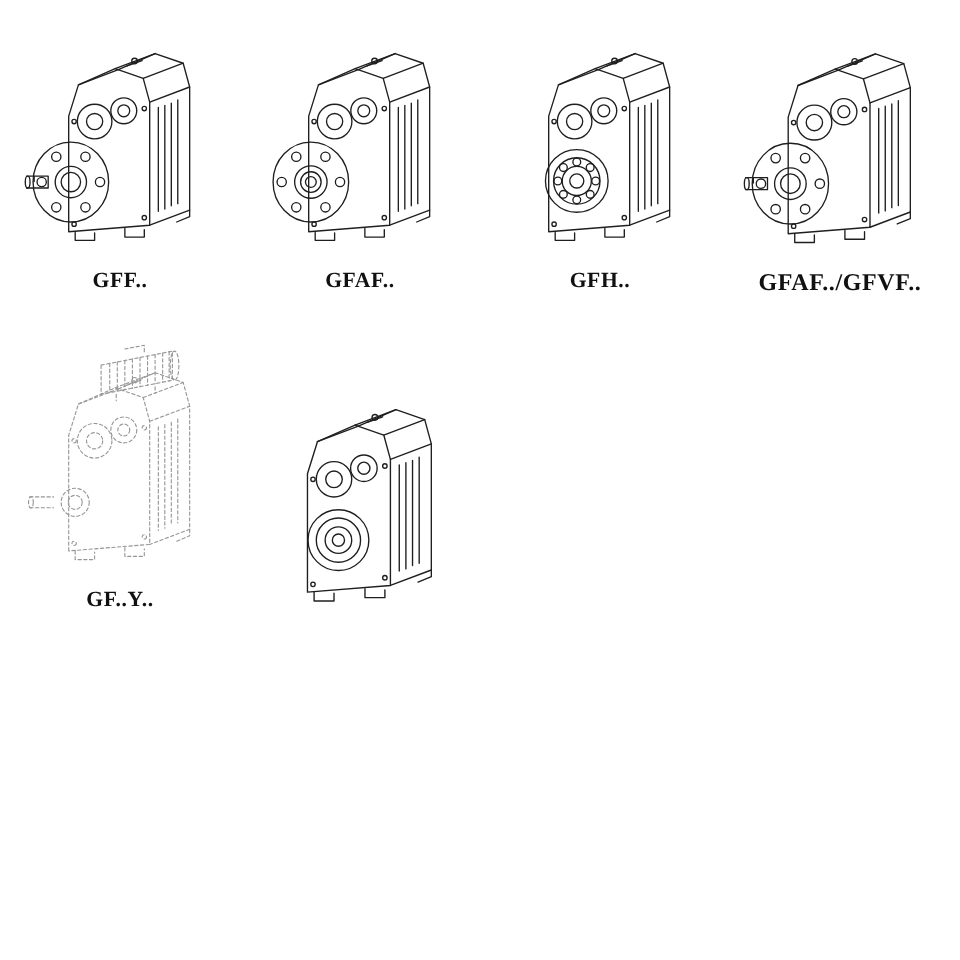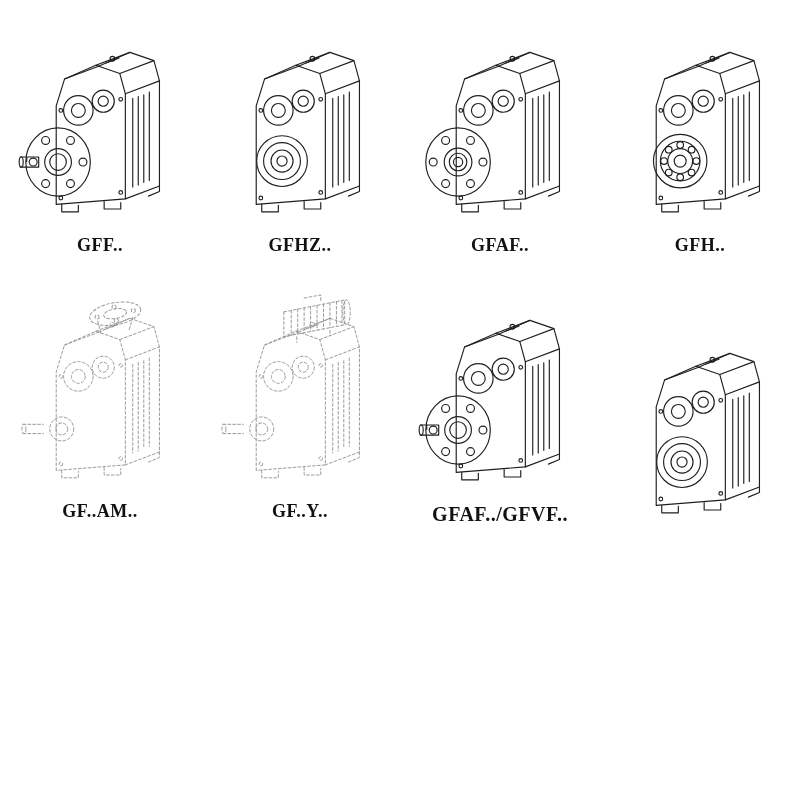--- a/index.html
+++ b/index.html
@@ -4,21 +4,21 @@
 <style>
   html,body{margin:0;padding:0;background:#ffffff;}
   body{width:800px;height:800px;overflow:hidden;font-family:"Liberation Serif",serif;}
   .grid{
     display:grid;
     grid-template-columns:repeat(4,200px);
     grid-template-rows:repeat(3,266px);
     width:800px;height:798px;padding-top:2px;
   }
   figure.cell{
-    margin:0;display:flex;flex-direction:column;
+    margin:12px;display:flex;flex-direction:column;
     align-items:center;justify-content:flex-end;
     position:relative;
   }
   .drawing{
     width:180px;height:212px;
     stroke:#1f1f1f;fill:none;
     stroke-width:1.25;stroke-linejoin:round;stroke-linecap:round;
   }
   .drawing.dashed{
     stroke:#979797;stroke-width:1.05;stroke-dasharray:3 2.3;
@@ -159,64 +159,52 @@
 <div class="grid">
 
   <figure class="cell">
     <svg class="drawing" viewBox="0 0 175 230">
         <use href="#sym-flange-shaft"></use>
       </svg>
     <figcaption class="label">GFF..</figcaption>
   </figure>
 
 
-  <figure class="cell">
-    <svg class="drawing" viewBox="0 0 175 230">
-        <use href="#sym-hollow"></use>
-      </svg>
-    <figcaption class="label">GFHZ..</figcaption>
-  </figure>
 
   <figure class="cell">
     <svg class="drawing" viewBox="0 0 175 230">
         <use href="#sym-flange-hollow"></use>
       </svg>
     <figcaption class="label">GFAF..</figcaption>
   </figure>
 
   <figure class="cell">
     <svg class="drawing" viewBox="0 0 175 230">
         <use href="#sym-bearing"></use>
       </svg>
     <figcaption class="label">GFH..</figcaption>
   </figure>
 
 
-  <figure class="cell">
-    <svg class="drawing dashed" viewBox="0 0 175 230">
-        <use href="#sym-am"></use>
-      </svg>
-    <figcaption class="label">GF..AM..</figcaption>
+
+  <figure class="cell row3">
+    <svg class="drawing" viewBox="0 0 175 230">
+        <use href="#sym-flange-shaft"></use>
+      </svg>
+    <figcaption class="label">GFAF../GFVF..</figcaption>
   </figure>
 
   <figure class="cell">
     <svg class="drawing dashed" viewBox="0 0 175 230">
         <use href="#sym-y"></use>
       </svg>
     <figcaption class="label">GF..Y..</figcaption>
   </figure>
 
   <figure class="cell row3">
     <svg class="drawing" viewBox="0 0 175 230">
-        <use href="#sym-flange-shaft"></use>
-      </svg>
-    <figcaption class="label">GFAF../GFVF..</figcaption>
-  </figure>
-
-  <figure class="cell row3">
-    <svg class="drawing" viewBox="0 0 175 230">
         <use href="#sym-hollow"></use>
       </svg>
   </figure>
 
 
 
 </div>
 
 </body></html>

